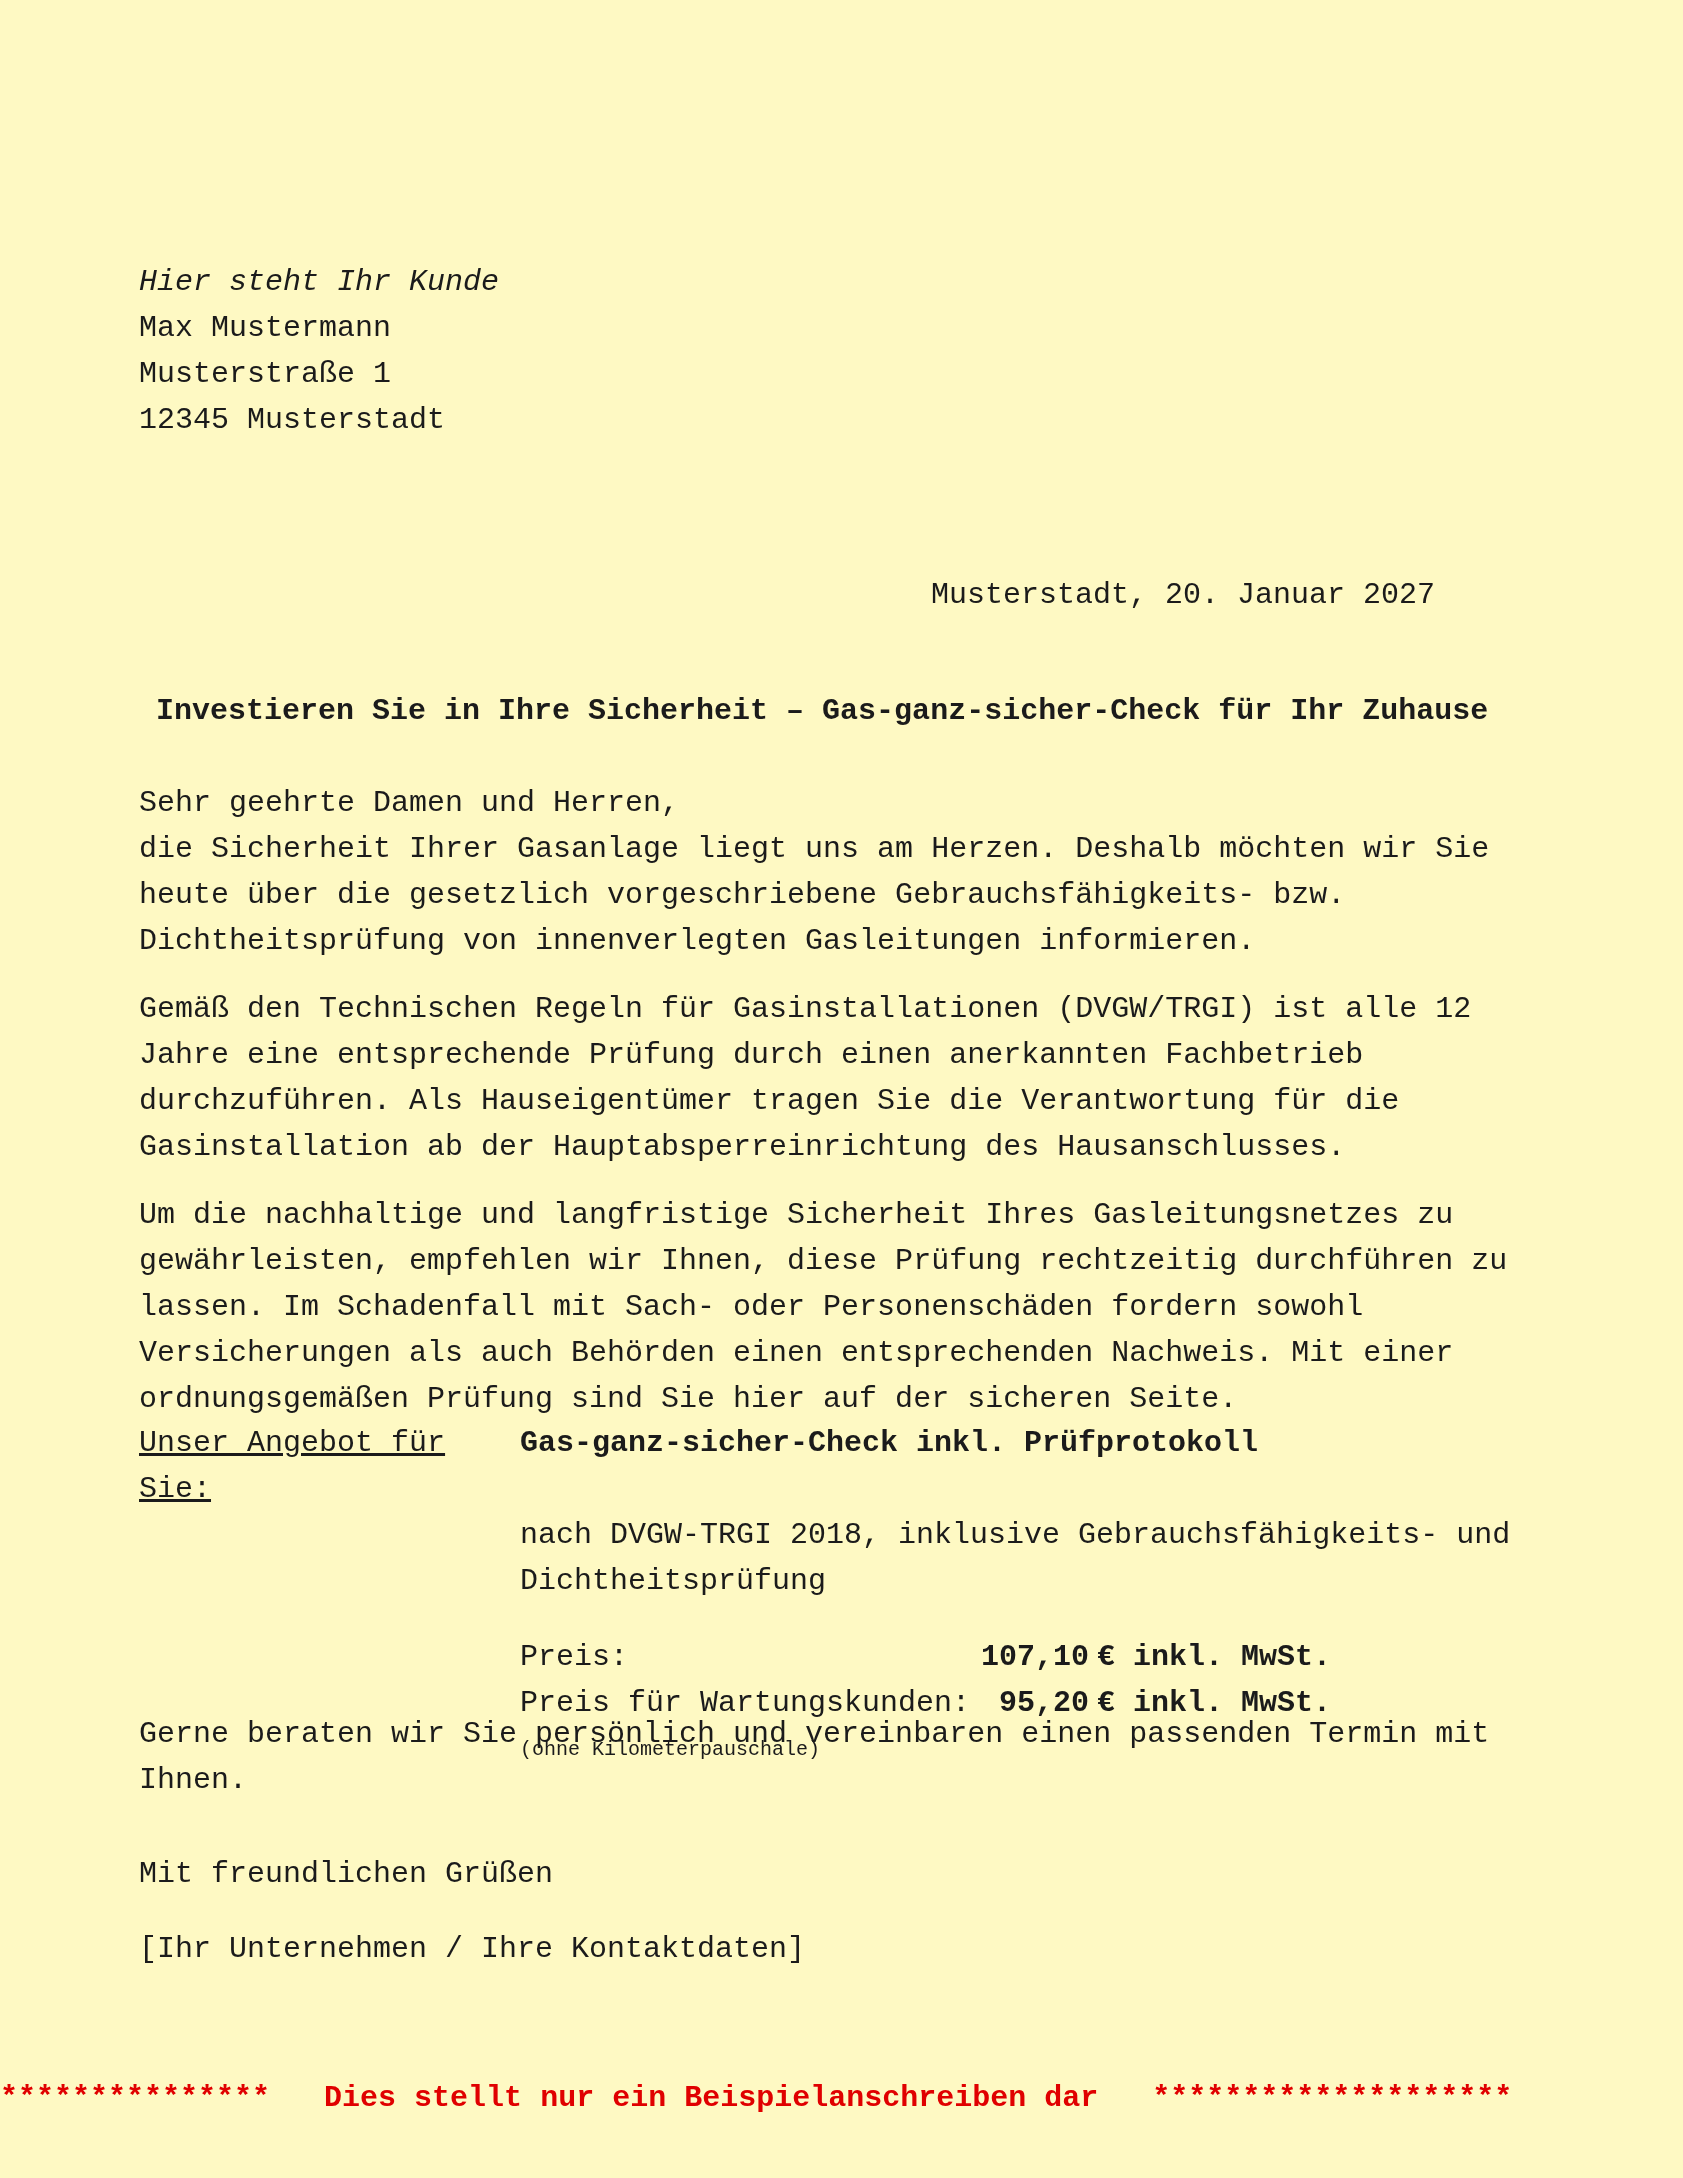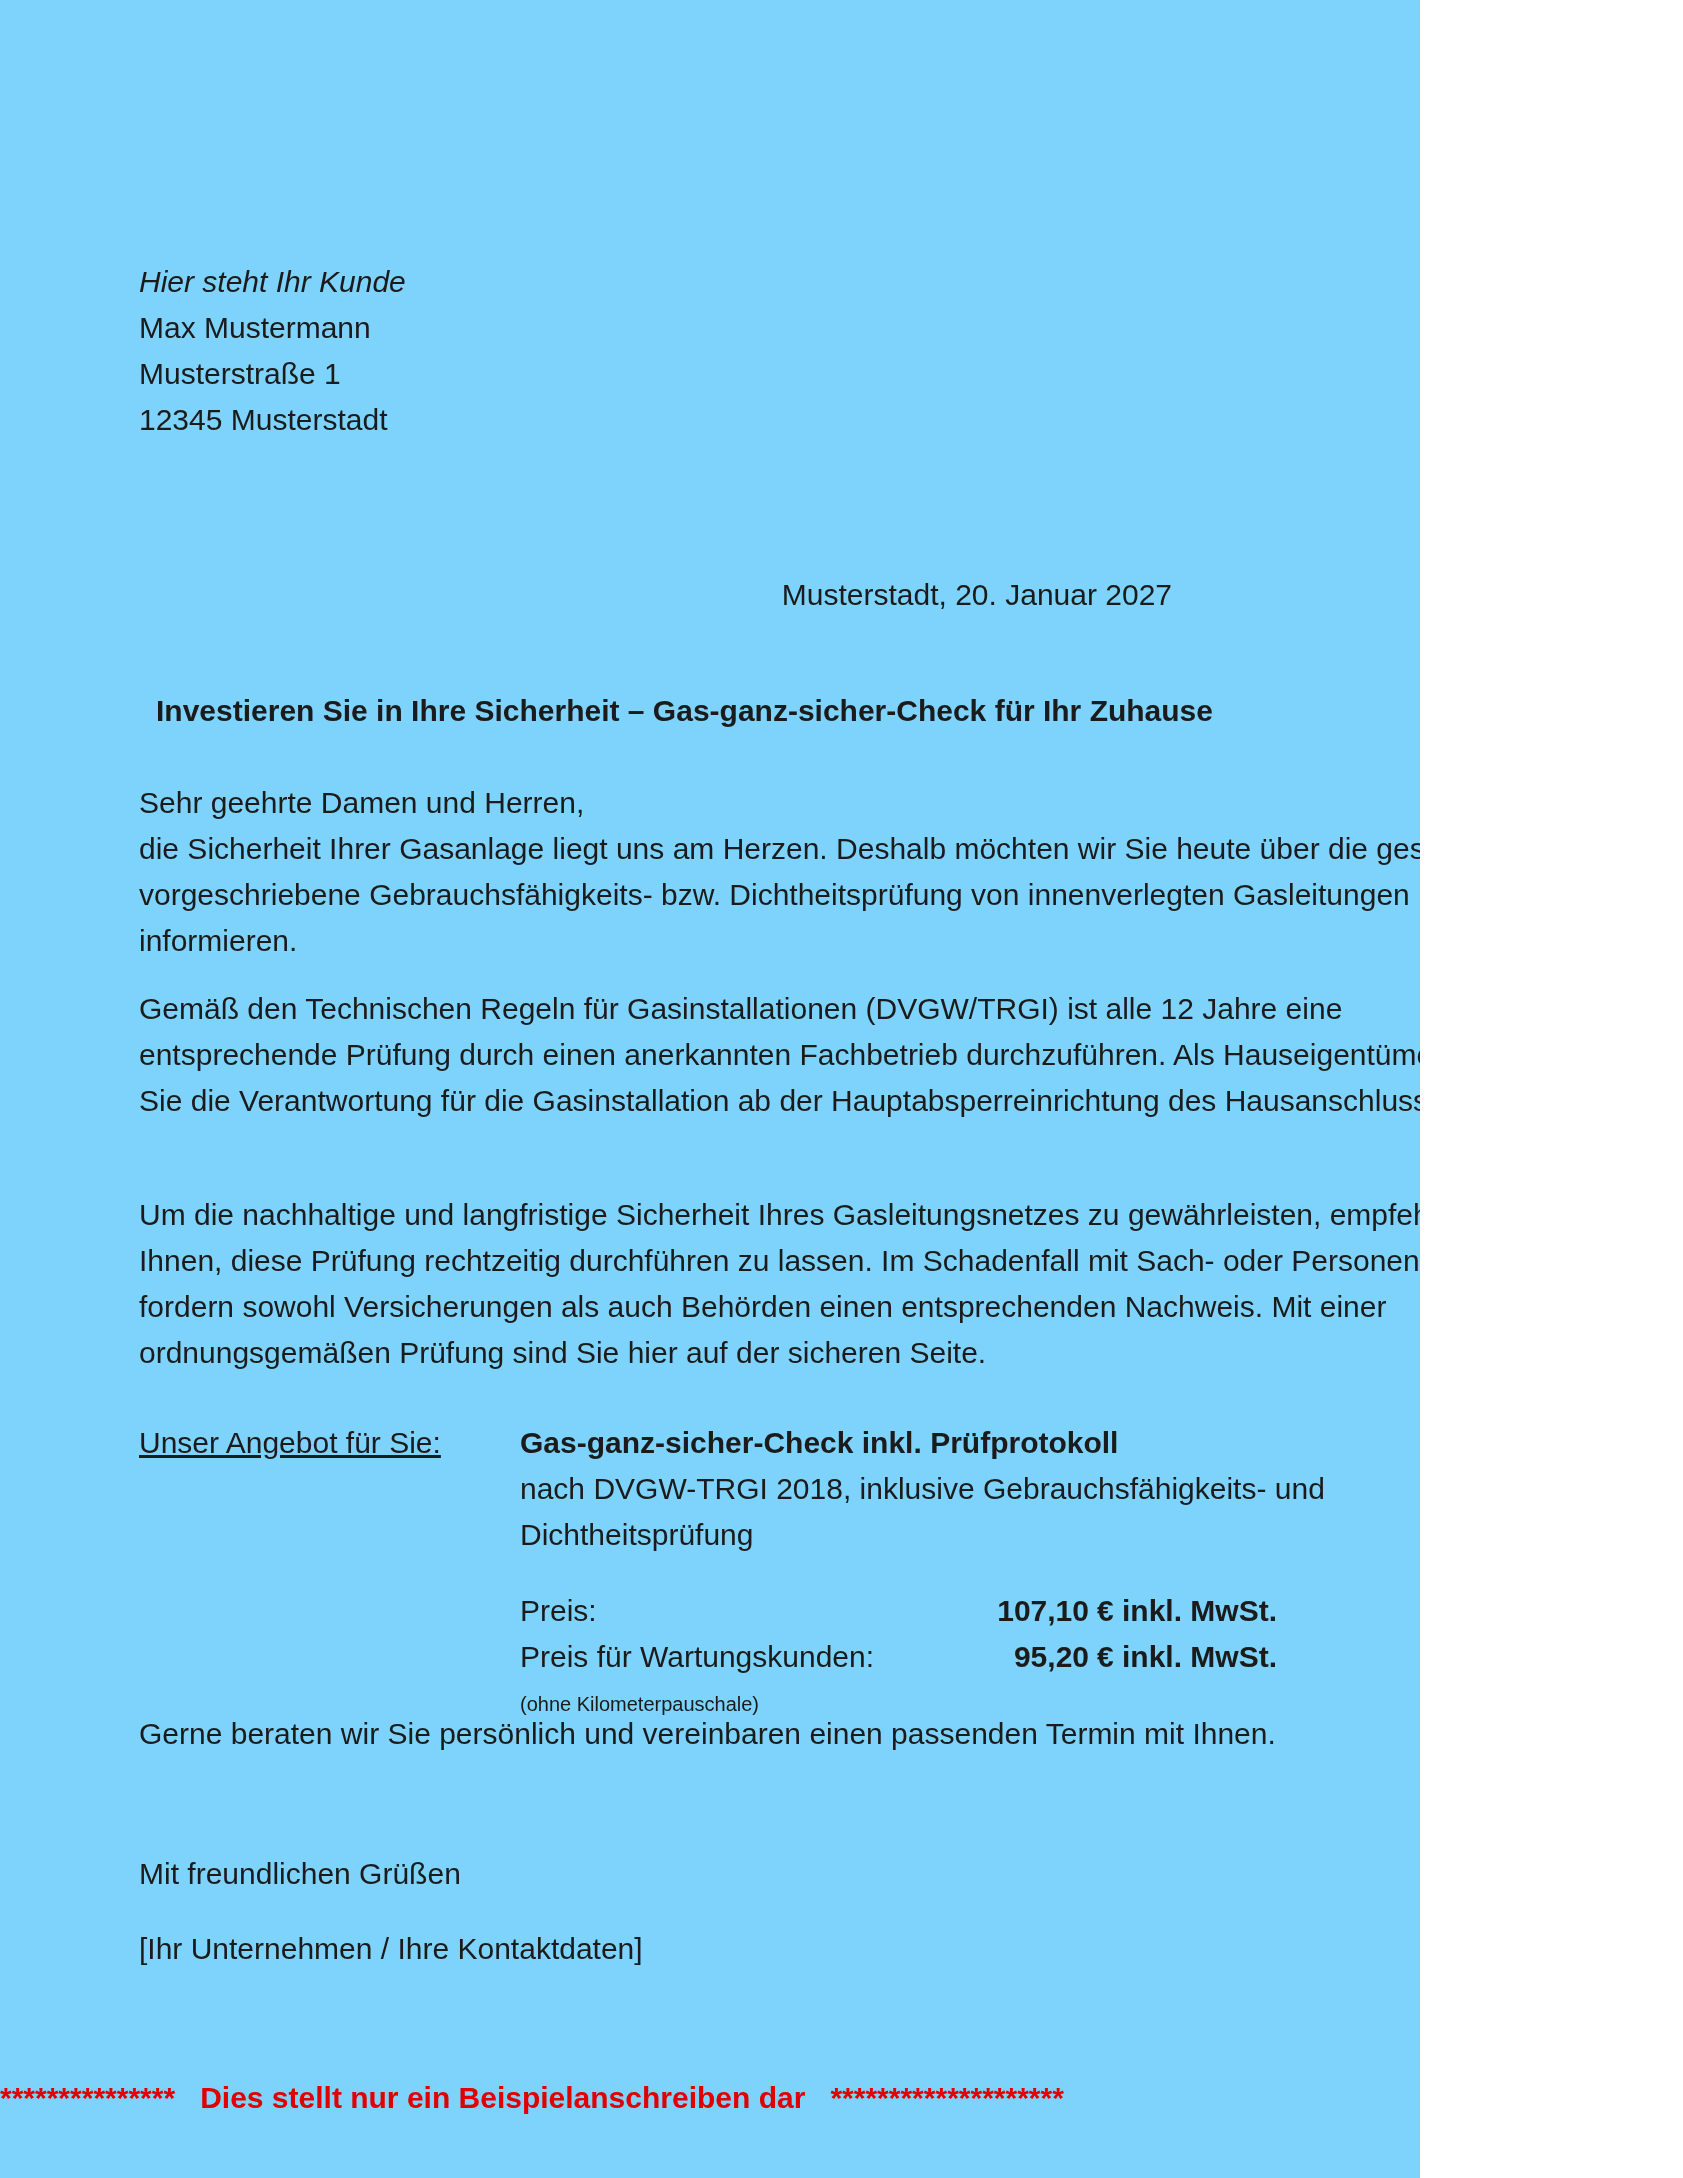--- a/index.html
+++ b/index.html
@@ -2,24 +2,24 @@
 <html><head>
 <meta charset="utf-8">
 <style>
   html, body {
     margin: 0;
     padding: 0;
     background: #ffffff;
   }
   .page {
     position: relative;
-    width: 1420px;
+    width: 1683px;
     height: 2178px;
-    background: #7dd3fc;
-    font-family: Liberation Sans, sans-serif;
+    background: #fef9c3;
+    font-family: Liberation Mono, monospace;
     font-size: 30px;
     line-height: 46px;
     color: #1b1b1b;
     overflow: hidden;
   }
   .abs { position: absolute; }
   .address-block { top: 259px; left: 139px; }
   .address-intro { font-style: italic; }
   .date-line { top: 572px; right: 248px; text-align: right; }
   .subject-line { top: 688px; left: 156px; font-weight: bold; }

